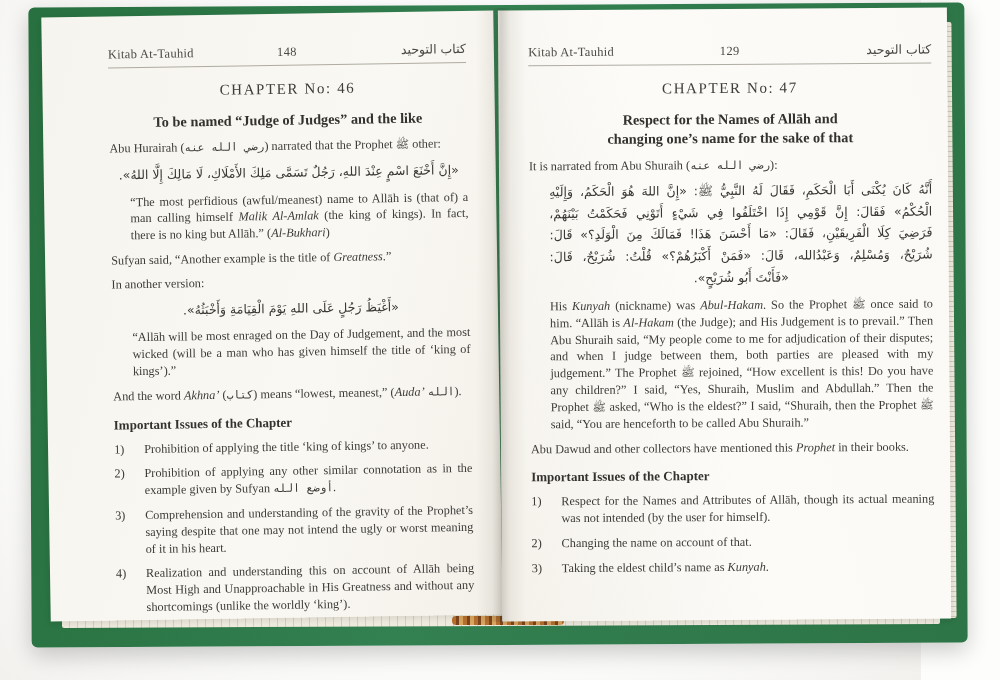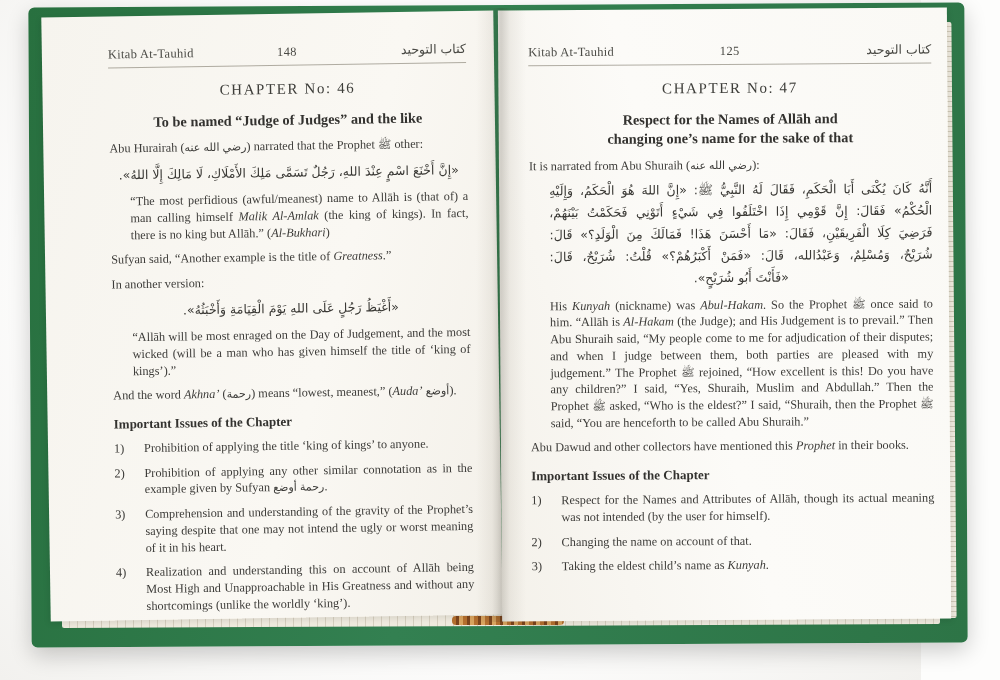--- a/index.html
+++ b/index.html
@@ -64,21 +64,21 @@
   .hdr{
     display:flex;align-items:baseline;
     border-bottom:1px solid rgba(115,110,95,.55);
     padding-bottom:5px;
     font-size:12.5px;letter-spacing:.3px;color:#4a4a45;
   }
   .hdr .h-left{flex:1;text-align:left;}
   .hdr .h-num{flex:0 0 auto;}
   .hdr .h-right{flex:1;text-align:right;}
   .ar{font-family:"DejaVu Sans", sans-serif;direction:rtl;}
-  .ar-inline{font-family:Liberation Sans, sans-serif;font-size:.9em;}
+  .ar-inline{font-family:Liberation Mono, monospace;font-size:.9em;}
 
   .chapter{
     text-align:center;font-size:15px;letter-spacing:1.6px;
     margin-top:15px;color:#3e3e3a;
   }
   .title{
     text-align:center;font-weight:bold;font-size:14.3px;
     margin-top:13px;color:#33322f;line-height:1.35;
   }
   .body-p{
@@ -124,46 +124,46 @@
       </div>
       <div class="chapter">CHAPTER No: 46</div>
       <div class="title">To be named “Judge of Judges” and the like</div>
       <div class="body-p"><span>Abu Hurairah (</span><span class="ar-inline">رضي الله عنه</span><span>) narrated that the Prophet </span><span class="ar-inline">ﷺ</span><span> other:</span></div>
       <div class="ar-center">«إِنَّ أَخْنَعَ اسْمٍ عِنْدَ اللهِ، رَجُلٌ تَسَمَّى مَلِكَ الأَمْلَاكِ، لَا مَالِكَ إِلَّا اللهُ».</div>
       <div class="body-p indent"><span>“The most perfidious (awful/meanest) name to Allāh is (that of) a man calling himself </span><i>Malik Al-Amlak</i><span> (the king of kings). In fact, there is no king but Allāh.” (</span><i>Al-Bukhari</i><span>)</span></div>
       <div class="body-p"><span>Sufyan said, “Another example is the title of </span><i>Greatness</i><span>.”</span></div>
       <div class="body-p">In another version:</div>
       <div class="ar-center">«أَغْيَظُ رَجُلٍ عَلَى اللهِ يَوْمَ الْقِيَامَةِ وَأَخْبَثُهُ».</div>
       <div class="body-p indent"><span>“Allāh will be most enraged on the Day of Judgement, and the most wicked (will be a man who has given himself the title of ‘king of kings’).”</span></div>
-      <div class="body-p"><span>And the word </span><i>Akhna’</i><span> (</span><span class="ar-inline">رحمة</span><span>) means “lowest, meanest,” (</span><i>Auda’</i><span> </span><span class="ar-inline">أوضع</span><span>).</span></div>
+      <div class="body-p"><span>And the word </span><i>Akhna’</i><span> (</span><span class="ar-inline">كتاب</span><span>) means “lowest, meanest,” (</span><i>Auda’</i><span> </span><span class="ar-inline">الله</span><span>).</span></div>
       <div class="issues-h">Important Issues of the Chapter</div>
       <div class="issue">
         <span class="num">1)</span>
         <span class="txt"><span>Prohibition of applying the title ‘king of kings’ to anyone.</span></span>
       </div>
       <div class="issue">
         <span class="num">2)</span>
-        <span class="txt"><span>Prohibition of applying any other similar connotation as in the example given by Sufyan </span><span class="ar-inline">رحمة أوضع</span><span>.</span></span>
+        <span class="txt"><span>Prohibition of applying any other similar connotation as in the example given by Sufyan </span><span class="ar-inline">أوضع الله</span><span>.</span></span>
       </div>
       <div class="issue">
         <span class="num">3)</span>
         <span class="txt"><span>Comprehension and understanding of the gravity of the Prophet’s saying despite that one may not intend the ugly or worst meaning of it in his heart.</span></span>
       </div>
       <div class="issue">
         <span class="num">4)</span>
         <span class="txt"><span>Realization and understanding this on account of Allāh being Most High and Unapproachable in His Greatness and without any shortcomings (unlike the worldly ‘king’).</span></span>
       </div>
     </div>
   </div>
 
   <div class="page page-right">
     <div class="inner-right">
       <div class="hdr">
         <span class="h-left">Kitab At-Tauhid</span>
-        <span class="h-num">125</span>
+        <span class="h-num">129</span>
         <span class="h-right ar">كتاب التوحيد</span>
       </div>
       <div class="chapter">CHAPTER No: 47</div>
       <div class="title">
         <div>Respect for the Names of Allāh and</div>
         <div>changing one’s name for the sake of that</div>
       </div>
       <div class="body-p"><span>It is narrated from Abu Shuraih (</span><span class="ar-inline">رضي الله عنه</span><span>):</span></div>
       <div class="ar-block indent">
         <div class="ar-line">أَنَّهُ كَانَ يُكْنَى أَبَا الْحَكَمِ، فَقَالَ لَهُ النَّبِيُّ ﷺ: «إِنَّ اللهَ هُوَ الْحَكَمُ، وَإِلَيْهِ</div>

